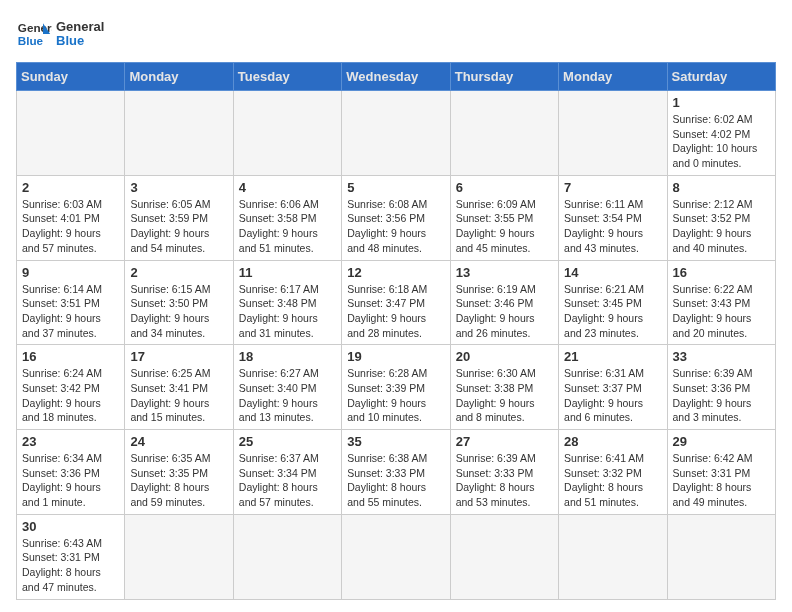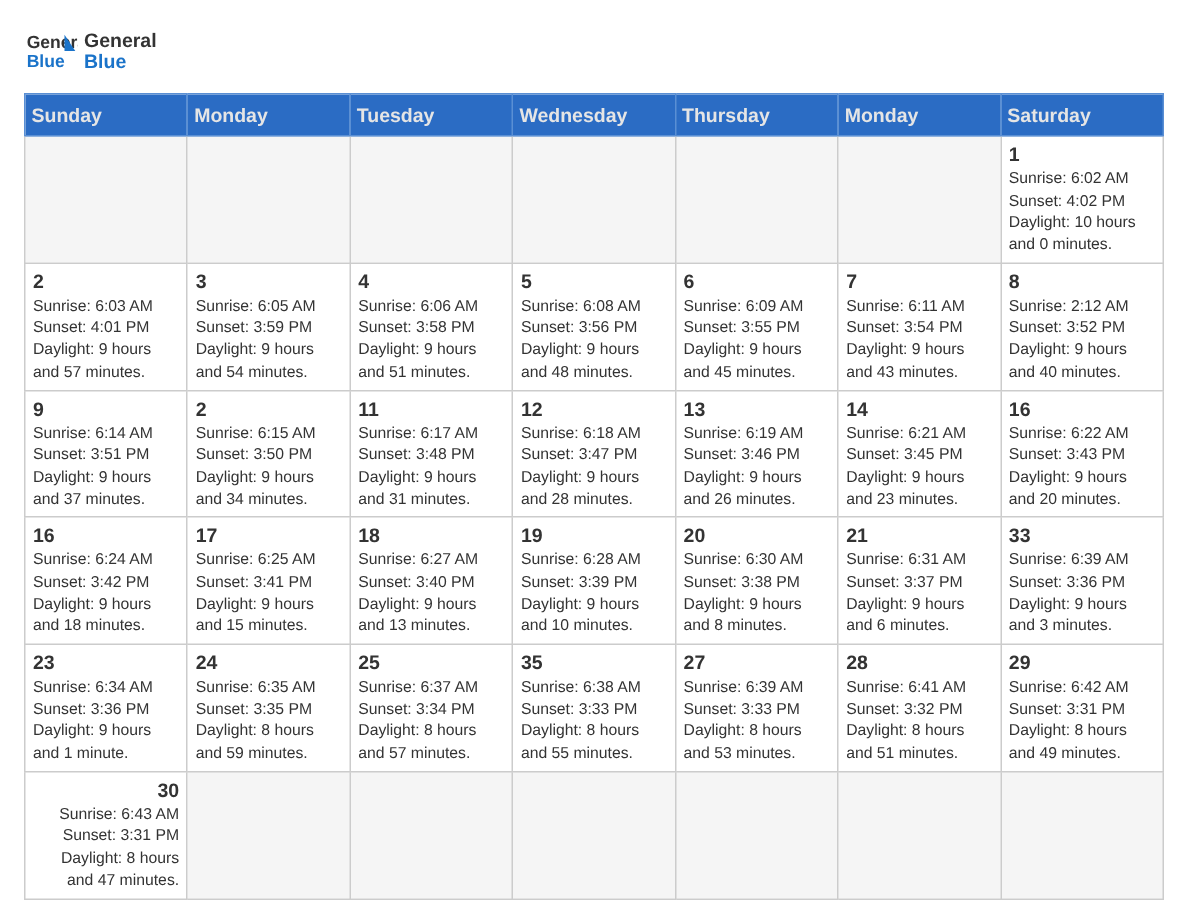--- a/index.html
+++ b/index.html
@@ -70,21 +70,20 @@
       margin-bottom: 2px;
       display: block;
     }
     .day-info {
       font-size: 10.5px;
       line-height: 1.4;
       color: #333;
     }
     .last-row td {
       background: #f5f5f5;
-      text-align: right;
     }
     .last-row td.has-data {
       background: #fff;
     }
   </style>
 </head>
 <body>
 
 <div class="header-area">
   <div class="logo">

